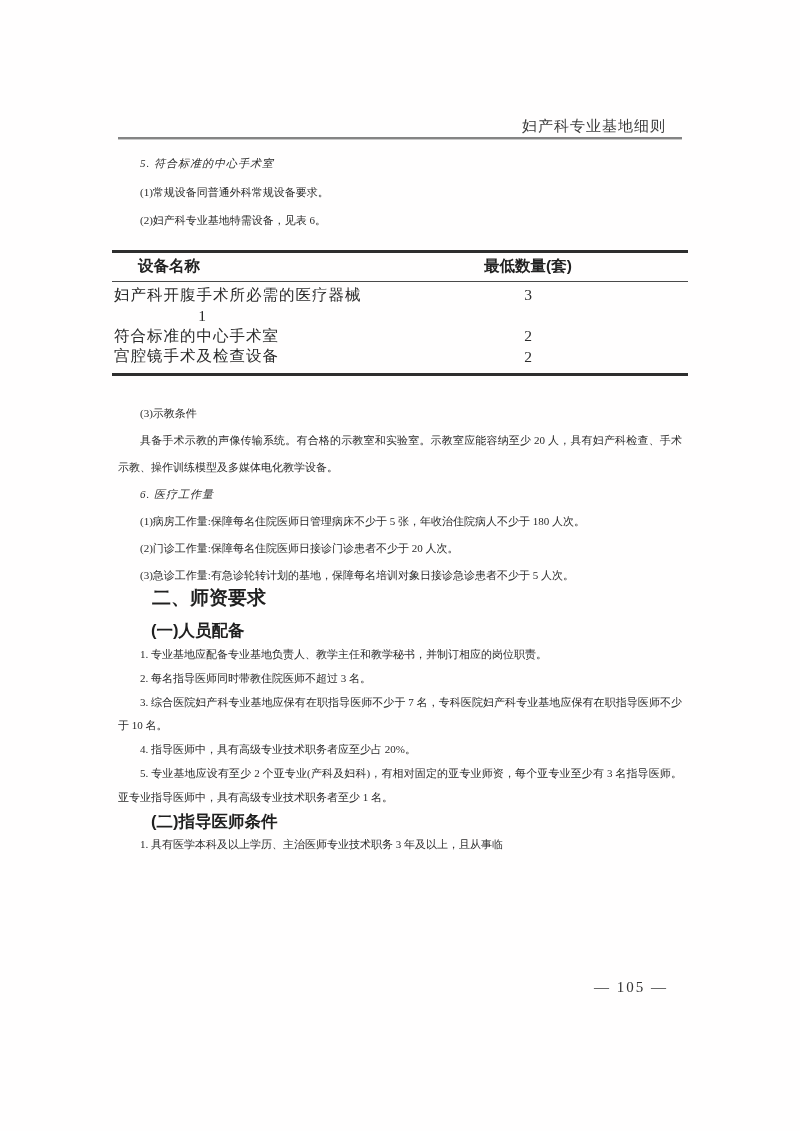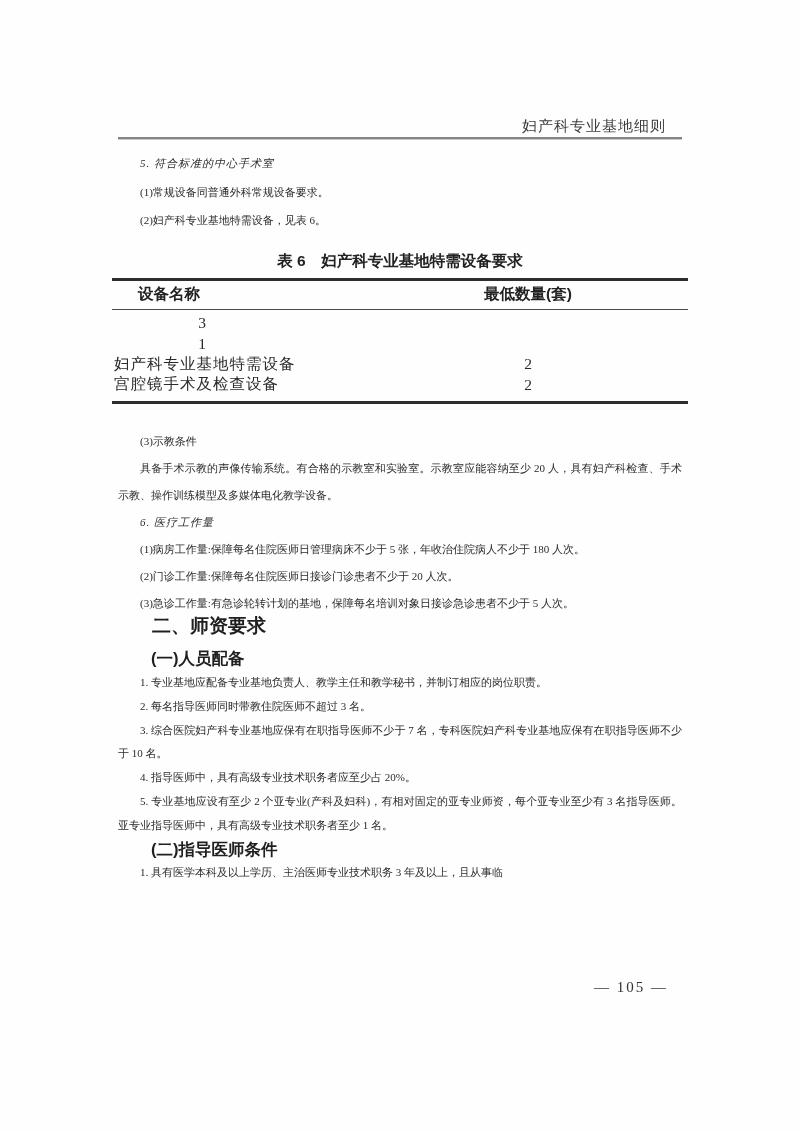--- a/index.html
+++ b/index.html
@@ -80,35 +80,35 @@
     <div class="running-head">妇产科专业基地细则</div>
     <div class="head-rule"></div>
 
     <div class="flow">
 
       <p class="p kai">5. 符合标准的中心手术室</p>
       <p class="p">(1)常规设备同普通外科常规设备要求。</p>
       <p class="p">(2)妇产科专业基地特需设备，见表 6。</p>
 
       <div class="tableblock">
-        <div class="t-title">表 6　妇产科专业基地特需设备要求</div>
         <div class="t-table">
           <div class="t-hrow">
             <div class="t-hname">设备名称</div>
             <div class="t-hqty">最低数量(套)</div>
           </div>
           <div class="t-body">
             <div class="t-row">
+              <div class="t-name">妇产科开腹手术所必需的医疗器械</div>
               <div class="t-qty">3</div>
             </div>
             <div class="t-row">
               <div class="t-qty">1</div>
             </div>
             <div class="t-row">
-              <div class="t-name">妇产科专业基地特需设备</div>
+              <div class="t-name">符合标准的中心手术室</div>
               <div class="t-qty">2</div>
             </div>
             <div class="t-row">
               <div class="t-name">宫腔镜手术及检查设备</div>
               <div class="t-qty">2</div>
             </div>
           </div>
         </div>
       </div>
 

